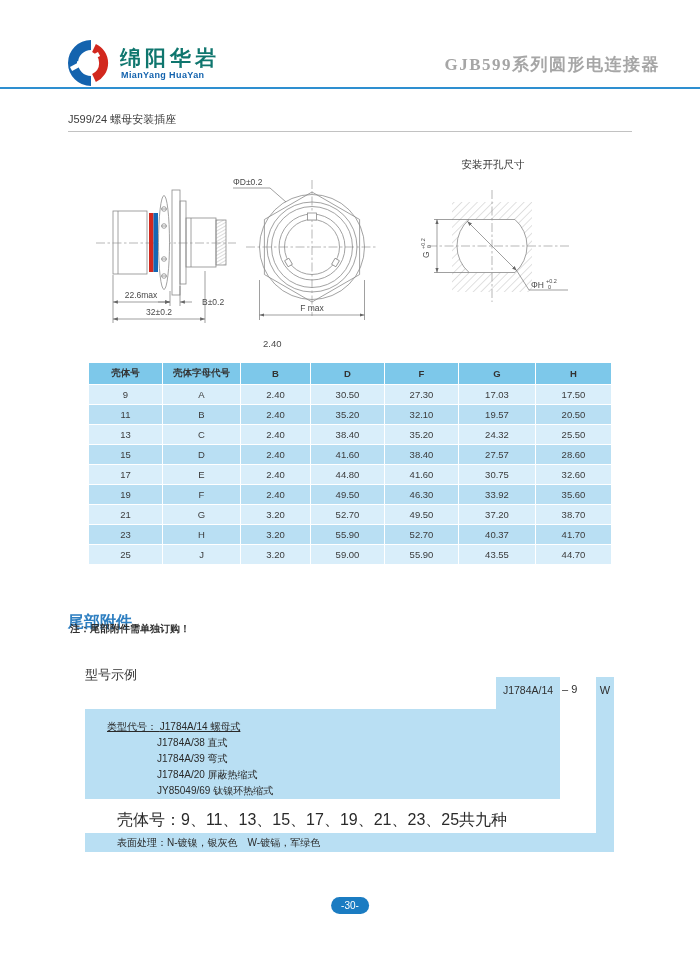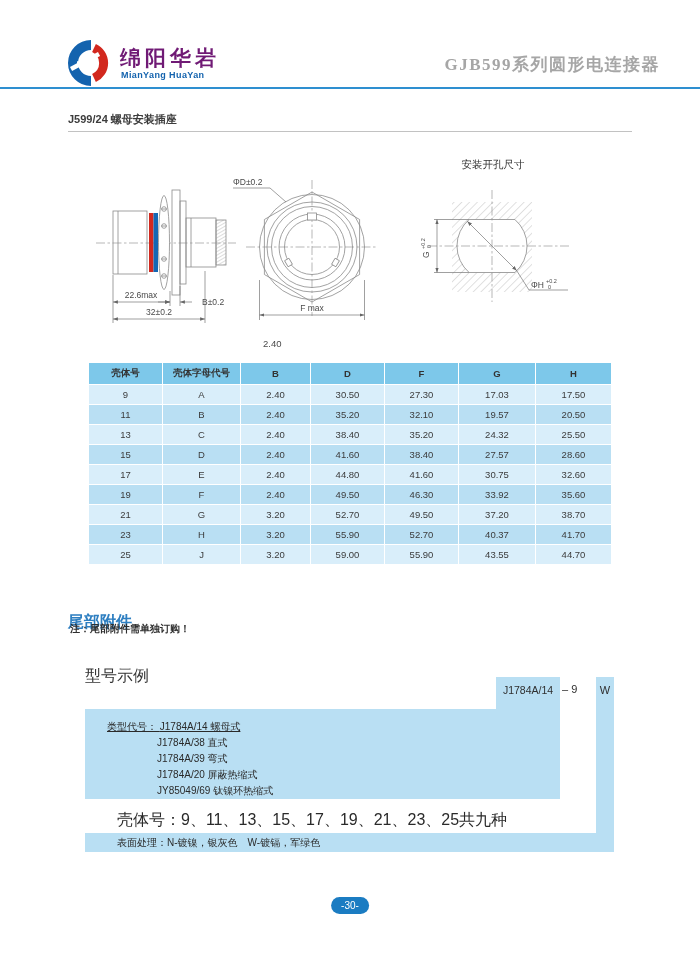--- a/index.html
+++ b/index.html
@@ -2,30 +2,30 @@
 <html><head>
 <meta charset="utf-8">
 <style>
   html,body{margin:0;padding:0;background:#fff;}
   .page{position:relative;width:700px;height:956px;background:#fff;overflow:hidden;
         font-family:"Liberation Sans","DejaVu Sans",sans-serif;color:#333;}
 
   
   .logo-mark{position:absolute;left:58px;top:40px;}
   .logo-cn{position:absolute;left:120px;top:44px;font-size:21px;font-weight:bold;
-           color:#701a75;letter-spacing:4px;}
+           color:#0f766e;letter-spacing:4px;}
   .logo-en{position:absolute;left:121px;top:70px;font-size:9px;font-weight:bold;
            color:#1463ae;letter-spacing:.4px;}
   .header-title{position:absolute;right:40px;top:53px;
                 font-family:"Liberation Serif","DejaVu Serif",serif;
                 font-weight:bold;font-size:17px;color:#a6a6a6;letter-spacing:1.5px;}
   .header-rule{position:absolute;left:0;top:87px;width:700px;height:2px;background:#2e8fd0;}
 
   
-  .section-title{position:absolute;left:68px;top:112px;font-size:11px;color:#3c3c3c;font-weight:bold;}
+  .section-title{position:absolute;left:68px;top:112px;font-size:11px;color:#3c3c3c;}
   .section-rule{position:absolute;left:68px;top:131px;width:564px;height:1px;background:#c2c2c2;}
 
   
   .drawA{position:absolute;left:90px;top:165px;}
   .drawB{position:absolute;left:230px;top:168px;}
   .drawC{position:absolute;left:420px;top:150px;}
   .ln{fill:none;stroke:#8a8a8a;stroke-width:0.8;}
   .lnf{fill:#fff;stroke:#8a8a8a;stroke-width:0.8;}
   .cl{fill:none;stroke:#9a9a9a;stroke-width:0.7;stroke-dasharray:9 2.5 2.5 2.5;}
   .dl{stroke:#777;stroke-width:0.7;fill:none;}
@@ -38,21 +38,21 @@
   .spec-table{position:absolute;left:88px;top:362px;width:524px;
               border-collapse:separate;border-spacing:1px;table-layout:fixed;}
   .spec-table th{background:#7dc8ea;height:19px;font-size:9.5px;font-weight:700;color:#333;}
   .spec-table td{height:17px;font-size:9.5px;color:#3b3b3b;text-align:center;}
   .spec-table tbody tr:nth-child(odd) td{background:#d9eefa;}
   .spec-table tbody tr:nth-child(even) td{background:#b9dff3;}
 
   
   .tail-heading{position:absolute;left:68px;top:612px;font-size:16px;font-weight:bold;color:#2e7fc1;}
   .tail-note{position:absolute;left:70px;top:622px;font-size:10px;font-weight:600;color:#2f2f2f;font-family:Liberation Serif, serif;}
-  .example-label{position:absolute;left:85px;top:666px;font-size:16px;color:#333;}
+  .example-label{position:absolute;left:85px;top:666px;font-size:13px;color:#333;}
 
   .jstrip{position:absolute;left:496px;top:677px;width:64px;height:33px;background:#b9dff3;
           font-size:10.5px;color:#2f2f2f;text-align:center;padding-top:7px;box-sizing:border-box;}
   .shell-code{position:absolute;left:562px;top:683px;font-size:11px;color:#2f2f2f;}
   .wstrip{position:absolute;left:596px;top:677px;width:18px;height:175px;background:#b9dff3;
           font-size:11px;color:#2f2f2f;text-align:center;padding-top:7px;box-sizing:border-box;}
   .mainbox{position:absolute;left:85px;top:709px;width:475px;height:90px;background:#b9dff3;
            font-size:10px;color:#2a2a2a;box-sizing:border-box;padding-top:10px;}
   .mainbox .line1{padding-left:22px;line-height:16px;text-decoration:underline;}
   .mainbox .tline{padding-left:72px;line-height:16px;}

